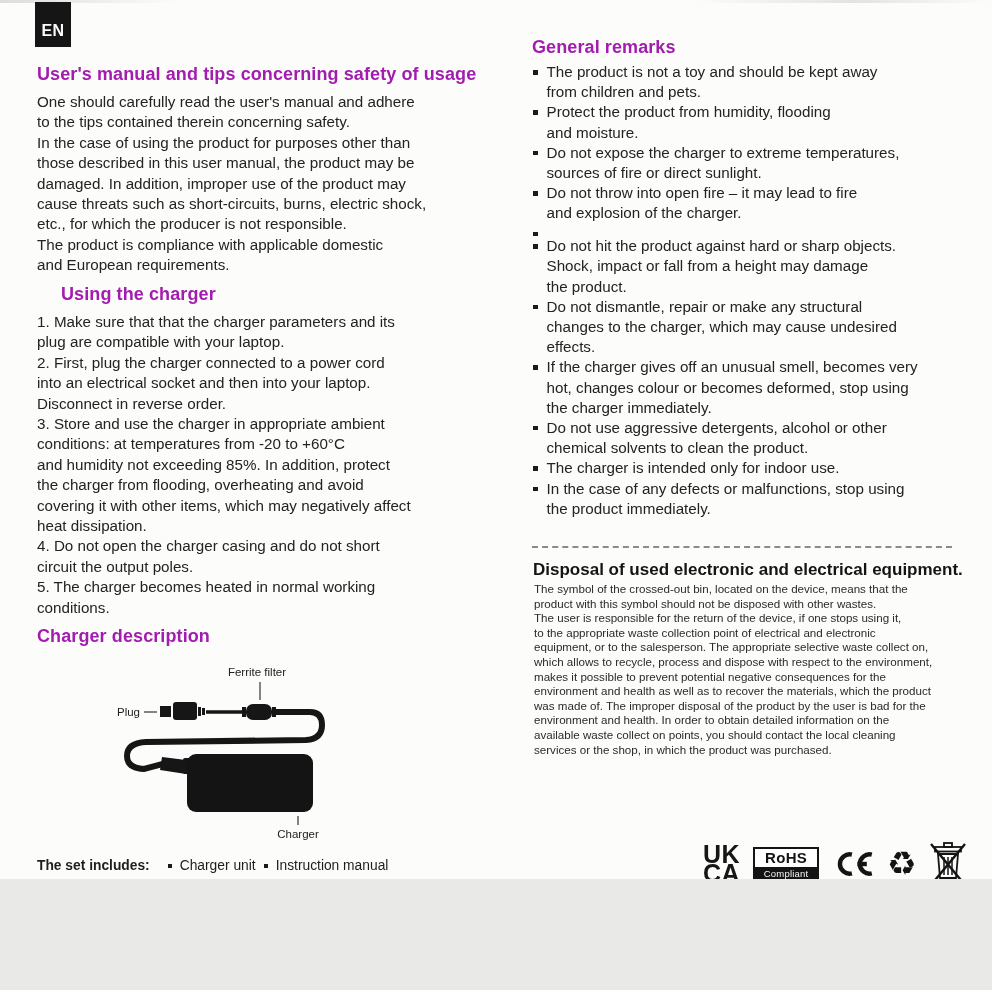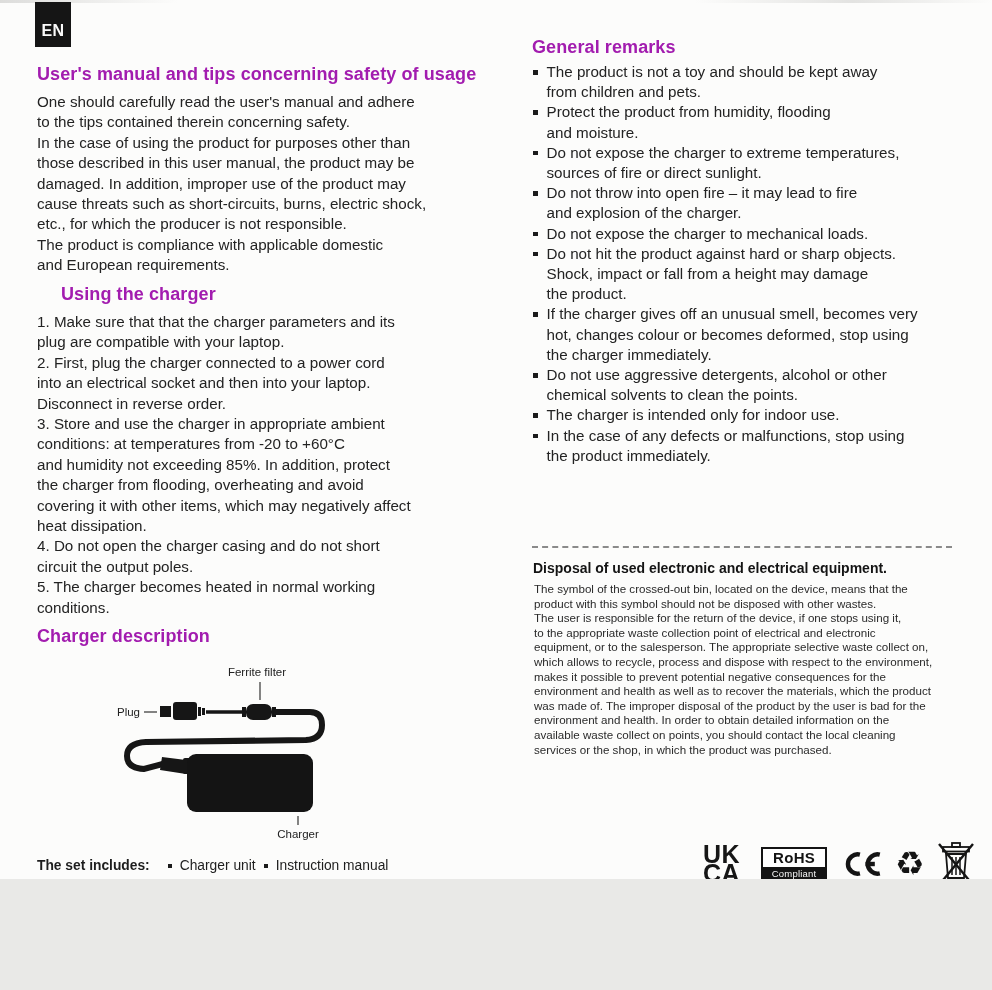--- a/index.html
+++ b/index.html
@@ -14,30 +14,30 @@
   
   .h-sec{font-size:18px;font-weight:bold;color:#a21caf;letter-spacing:.1px;}
   .body-txt{font-size:15.2px;line-height:20.4px;color:#232323;white-space:pre-line;}
   
   #bullets{width:448px;}
   .bullet-item{display:flex;align-items:flex-start;margin:0;}
   .bullet-item .marker{flex:0 0 auto;width:4.5px;height:4.5px;background:#1b1b1b;margin:8px 9px 0 1px;}
   .bullet-item .btxt{font-size:15.2px;line-height:20.2px;color:#232323;white-space:pre-line;}
   
   #separator{width:420px;border-top:2px dashed #8a8a8a;}
-  #h-disposal{font-size:14px;font-weight:bold;color:#141414;}
+  #h-disposal{font-size:17px;font-weight:bold;color:#141414;}
   #p-disposal{width:455px;font-size:11.6px;line-height:14.6px;color:#2a2a2a;white-space:pre-line;}
   
   #set-includes{display:flex;align-items:center;font-size:13.8px;color:#1e1e1e;}
   #set-includes .lbl{font-weight:bold;margin-right:10px;}
   #set-includes .sq{width:4px;height:4px;background:#1b1b1b;margin:1px 8px 0 8px;}
   
   #certs{left:703px;top:841px;display:flex;align-items:center;gap:13px;}
   #ukca{font-weight:bold;font-size:25px;line-height:19px;color:#161616;letter-spacing:.5px;text-align:right;}
-  #rohs{width:62px;height:31px;border:2.5px solid #141414;display:flex;flex-direction:column;background:#fff;margin-left:8px;}
+  #rohs{width:62px;height:31px;border:2.5px solid #141414;display:flex;flex-direction:column;background:#fff;}
   #rohs .rt{flex:1;display:flex;align-items:center;justify-content:center;font-weight:bold;font-size:15px;color:#141414;letter-spacing:.3px;}
   #rohs .rb{height:13px;background:#141414;color:#f7f7f7;font-size:9.5px;display:flex;align-items:center;justify-content:center;letter-spacing:.2px;}
   .certsvg{display:block;}
   #recycle{font-size:33px;line-height:34px;color:#141414;font-family:"DejaVu Sans",sans-serif;}
   
   #footer{left:0;top:918px;width:992px;height:72px;background:#0d0d0d;}
   .goat{position:absolute;top:6px;width:58px;height:58px;}
   #goat1{left:36px;} #goat2{left:537px;}
   svg text{font-family:"Liberation Sans",sans-serif;}
 </style>
@@ -133,38 +133,43 @@
         <span class="btxt">Do not expose the charger to extreme temperatures,
 sources of fire or direct sunlight.</span>
       </div>
     <div class="bullet-item">
         <span class="marker"></span>
         <span class="btxt">Do not throw into open fire – it may lead to fire
 and explosion of the charger.</span>
       </div>
     <div class="bullet-item">
         <span class="marker"></span>
-        <span class="btxt">Do not expose the charger to mechanical loads.</span>
       </div>
     <div class="bullet-item">
         <span class="marker"></span>
         <span class="btxt">Do not hit the product against hard or sharp objects.
 Shock, impact or fall from a height may damage
 the product.</span>
       </div>
     <div class="bullet-item">
         <span class="marker"></span>
+        <span class="btxt">Do not dismantle, repair or make any structural
+changes to the charger, which may cause undesired
+effects.</span>
+      </div>
+    <div class="bullet-item">
+        <span class="marker"></span>
         <span class="btxt">If the charger gives off an unusual smell, becomes very
 hot, changes colour or becomes deformed, stop using
 the charger immediately.</span>
       </div>
     <div class="bullet-item">
         <span class="marker"></span>
         <span class="btxt">Do not use aggressive detergents, alcohol or other
-chemical solvents to clean the points.</span>
+chemical solvents to clean the product.</span>
       </div>
     <div class="bullet-item">
         <span class="marker"></span>
         <span class="btxt">The charger is intended only for indoor use.</span>
       </div>
     <div class="bullet-item">
         <span class="marker"></span>
         <span class="btxt">In the case of any defects or malfunctions, stop using
 the product immediately.</span>
       </div>

